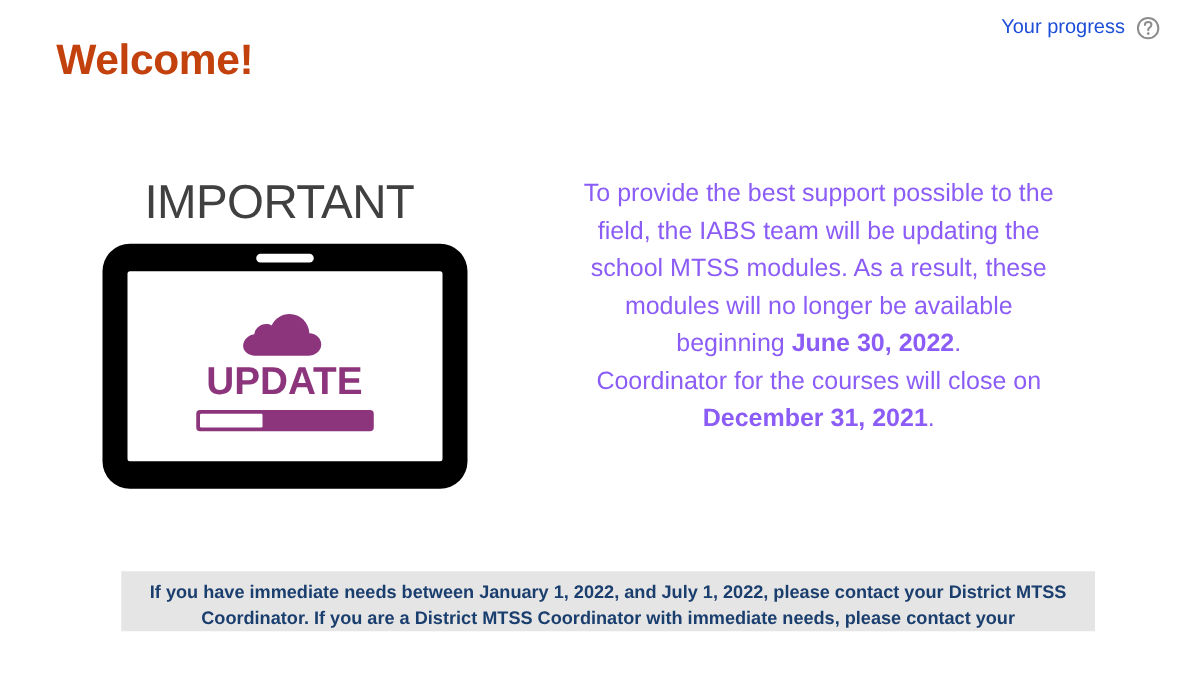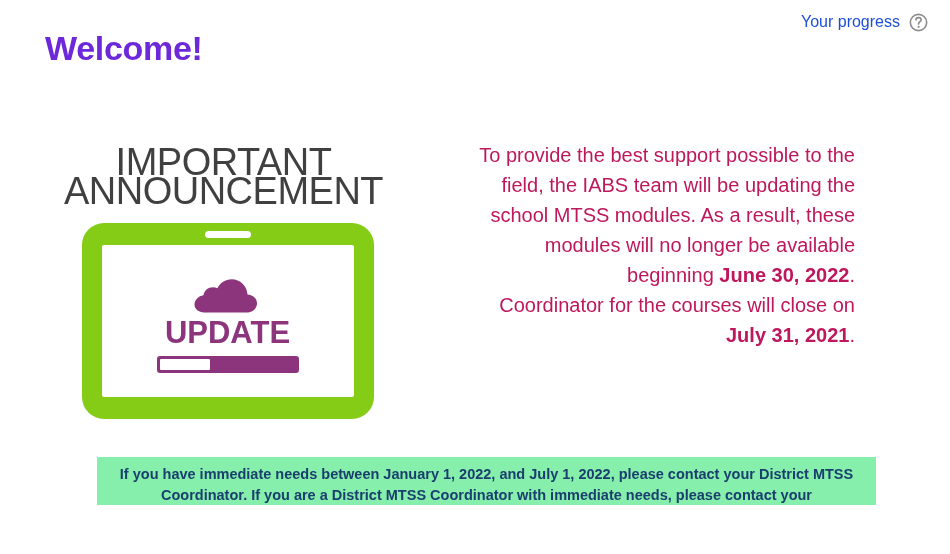--- a/index.html
+++ b/index.html
@@ -36,21 +36,21 @@
     height: 19px;
     display: block;
   }
 
   .welcome-title {
     position: absolute;
     left: 45px;
     top: 30px;
     font-size: 34px;
     font-weight: bold;
-    color: #6d28d9;
+    color: #c2410c;
     line-height: 1.1;
     letter-spacing: -0.3px;
     white-space: nowrap;
   }
 
   
   .content {
     position: absolute;
     left: 0;
     top: 140px;
@@ -86,21 +86,21 @@
 
   
   .tablet-wrap {
     display: flex;
     justify-content: center;
     margin-top: 16px;
   }
   .tablet {
     width: 292px;
     height: 196px;
-    background: #84cc16;
+    background: #000000;
     border-radius: 22px;
     position: relative;
     box-sizing: border-box;
     padding: 22px 20px 22px 20px;
   }
   .tablet-notch {
     position: absolute;
     top: 8px;
     left: 50%;
     transform: translateX(-50%);
@@ -140,37 +140,37 @@
   }
   .progbar-fill {
     height: 100%;
     width: 37%;
     background: #ffffff;
     border-radius: 1px;
   }
 
   
   .announce-body {
-    color: #be185d;
+    color: #8b5cf6;
     font-size: 20px;
     line-height: 1.5;
-    text-align: right;
+    text-align: center;
     margin: 0;
   }
   .announce-body b { font-weight: bold; }
   .announce-body .para { margin: 0; }
 
   
   .callout {
     position: absolute;
     left: 97px;
     top: 457px;
     width: 779px;
     height: 48px;
-    background: #86efac;
+    background: #e5e5e5;
     overflow: hidden;
     box-sizing: border-box;
     padding: 7px 14px 0 14px;
   }
   .callout-text {
     color: #1A3E6E;
     font-size: 14.5px;
     font-weight: bold;
     line-height: 1.45;
     text-align: center;
@@ -193,21 +193,20 @@
 
 <div class="welcome-title">Welcome!</div>
 
 <div class="content">
   <div class="columns">
 
     <div class="col-left">
 
       <div class="announce-head">
         <span class="l1">IMPORTANT</span>
-        <span class="l2">ANNOUNCEMENT</span>
       </div>
 
       <div class="tablet-wrap">
         <div class="tablet">
           <div class="tablet-notch"></div>
           <div class="tablet-screen">
             <span>
               <svg class="cloud-icon" viewBox="0 0 72 44" aria-hidden="true">
                 <path d="M17.5 41.5h37c5.8 0 10.5-3.9 10.5-9 0-4.8-4.1-8.6-9.5-8.9-.4-8.6-7.3-15.4-15.8-15.4-6.3 0-11.8 3.7-14.4 9.1-1.3-.7-2.8-1.1-4.4-1.1-4.8 0-8.8 3.5-9.5 8.1C6.6 24.9 2.5 29 2.5 33.6c0 4.5 4.3 7.9 9.5 7.9z" fill="#8C357D"></path>
               </svg>
@@ -217,21 +216,21 @@
               <div class="progbar-fill" style="width: 37%;"></div>
             </div>
           </div>
         </div>
       </div>
     </div>
 
     <div class="col-right">
       <div class="announce-body">
         <p class="para"><span>To provide the best support possible to the field, the IABS team will be updating the school MTSS modules. As a result, these modules will no longer be available beginning </span><b>June 30, 2022</b><span>.</span></p>
-        <p class="para"><span>Coordinator for the courses will close on </span><b>July 31, 2021</b><span>.</span></p>
+        <p class="para"><span>Coordinator for the courses will close on </span><b>December 31, 2021</b><span>.</span></p>
       </div>
     </div>
 
   </div>
 </div>
 
 <div class="callout">
   <p class="callout-text">If you have immediate needs between January 1, 2022, and July 1, 2022, please contact your District MTSS Coordinator. If you are a District MTSS Coordinator with immediate needs, please contact your</p>
 </div>
 

